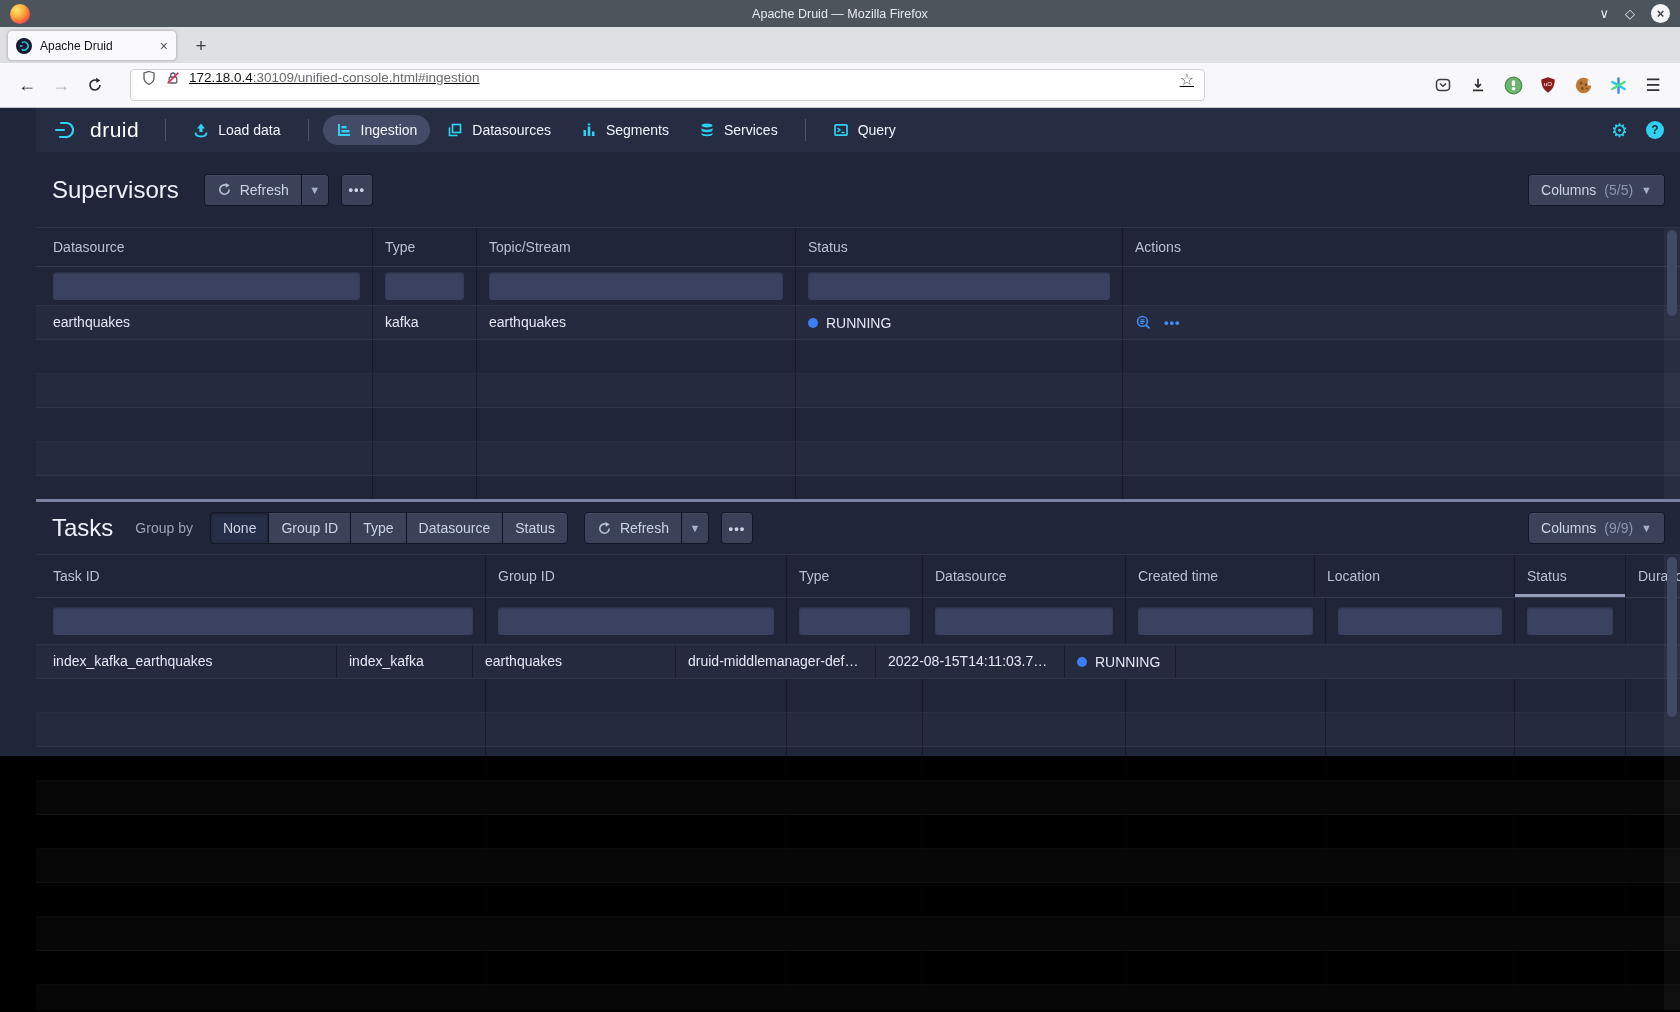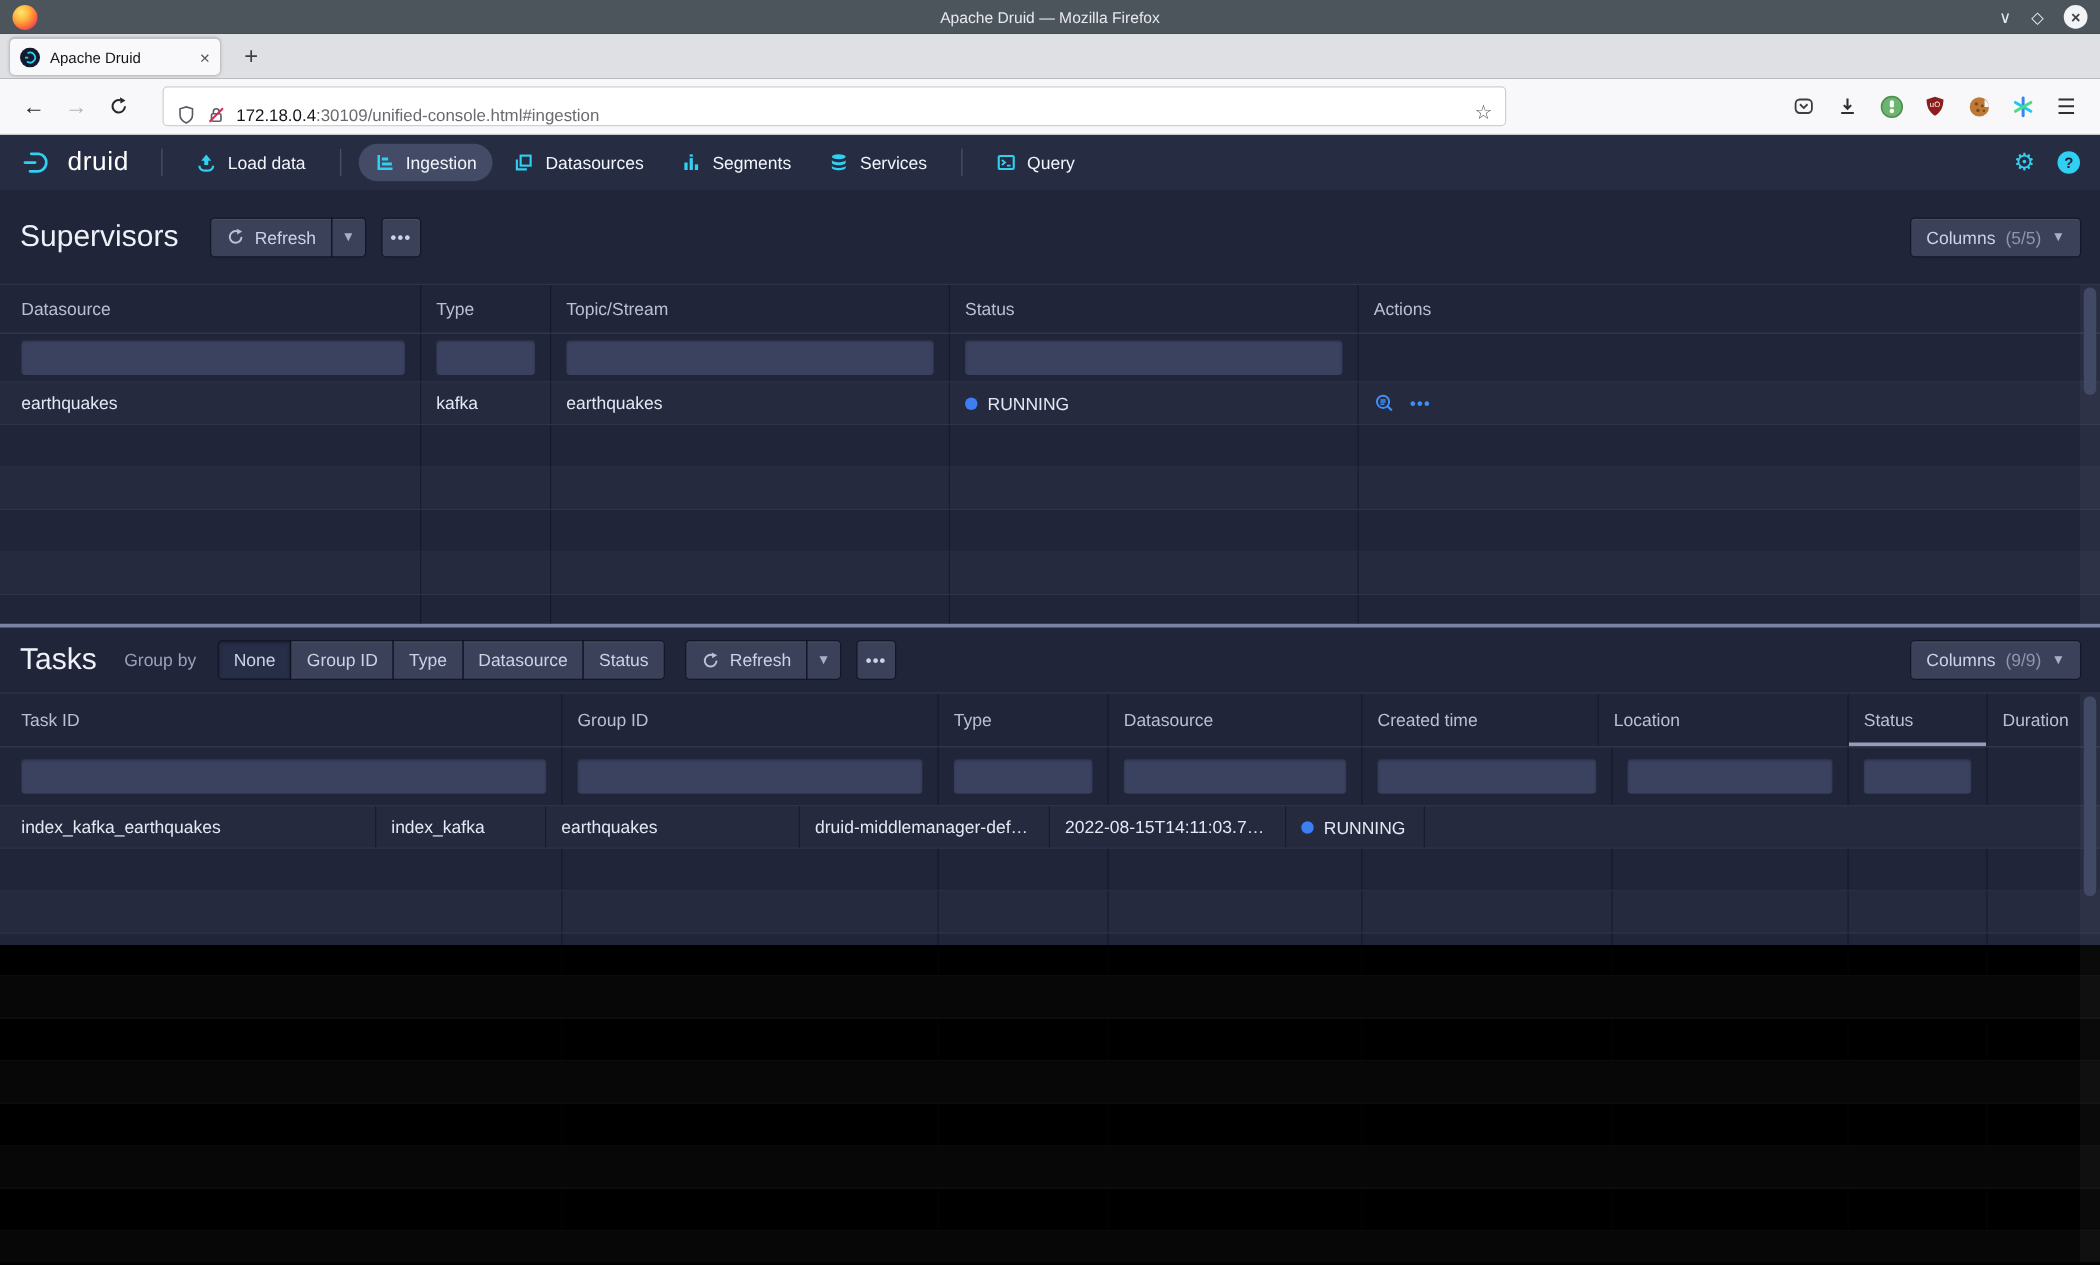--- a/index.html
+++ b/index.html
@@ -22,30 +22,30 @@
     box-shadow:0 0 3px rgba(0,0,0,.35); display:flex; align-items:center; padding:0 8px; gap:8px; }
   .tab-title { flex:1; font-size:12px; color:#15141a; white-space:nowrap; overflow:hidden; }
   .tab-close { color:#55555a; font-size:14px; }
   .newtab { width:30px; height:29px; margin:0 0 3px 10px; display:flex; align-items:center; justify-content:center;
     font-size:19px; color:#3f3f44; border-radius:4px; }
 
   .toolbar { height:45px; background:#f8f8fa; border-bottom:1px solid #c9c9cf; display:flex; align-items:center; padding:0 10px; }
   .nav-btn { width:34px; height:30px; display:flex; align-items:center; justify-content:center; font-size:18px; border-radius:4px; }
   .back { color:#26262a; } .fwd { color:#b5b5ba; }
   .urlbar { width:1075px; height:32px; margin-left:18px; background:#fff; border:1px solid #cfcfd6; border-radius:4px;
-    display:flex; align-items:flex-end; padding:0 10px; gap:8px; }
+    display:flex; align-items:flex-start; padding:0 10px; gap:8px;text-decoration:underline; }
   .url-text { flex:1; font-size:13.5px; color:#69696e; white-space:nowrap; overflow:hidden; }
   .url-text b { color:#15141a; font-weight:normal; }
   .url-star { color:#5b5b66; font-size:16px; }
   .tb-icons { margin-left:auto; display:flex; align-items:center; gap:13px; padding-right:6px; }
   .tb-ic { width:22px; height:22px; display:flex; align-items:center; justify-content:center; }
   .menu-ic { font-size:17px; color:#2f2f33; }
 
   
-  .druid { height:648px; background:#20253a; color:#e3e8f4; }
+  .druid { height:648px; background:#20253a; color:#e3e8f4;padding-left:36px; }
   .d-nav { height:44px; background:#262c42; display:flex; align-items:center; padding:0 16px; }
   .brand { display:flex; align-items:center; gap:8px; margin-right:14px; }
   .brand-name { color:#fff; font-size:21px; letter-spacing:.5px; }
   .d-sep { width:1px; height:22px; background:rgba(255,255,255,.18); margin:0 12px; }
   .d-item { display:flex; align-items:center; gap:9px; height:30px; padding:0 13px; border-radius:15px;
     color:#f2f5fb; font-size:14px; margin:0 2px; cursor:default; }
   .d-item.active { background:rgba(138,150,185,.30);text-align:right; }
   .d-right { margin-left:auto; display:flex; align-items:center; gap:18px; }
   .gear { color:#2fd0f2; font-size:19px; }
   .help { width:18px; height:18px; border-radius:50%; background:#2fd0f2; color:#1d2335;

